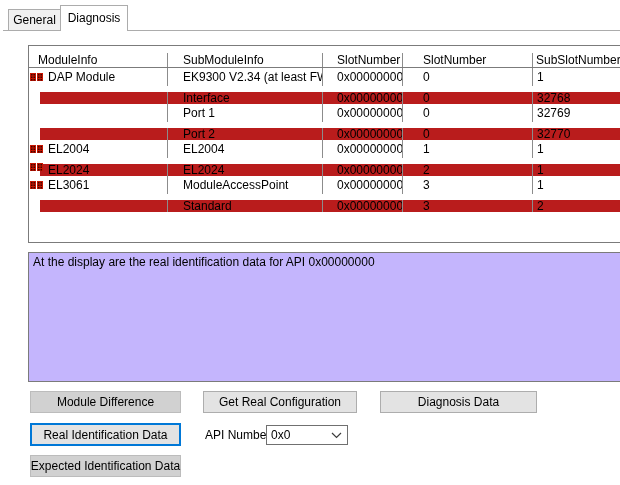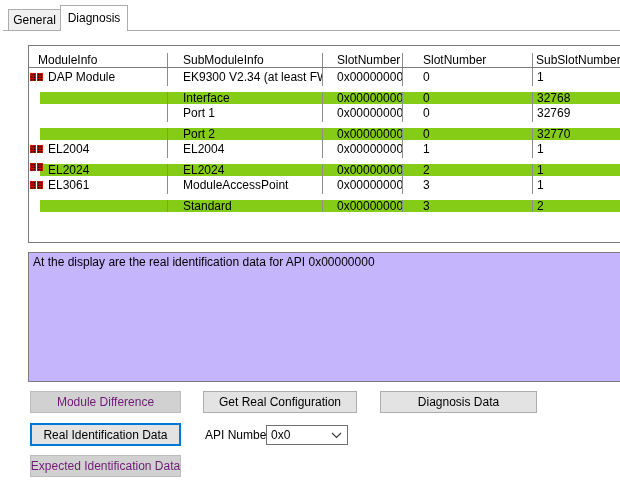--- a/index.html
+++ b/index.html
@@ -51,39 +51,39 @@
   .rcell {
     box-sizing:border-box; border-right:1px solid #8c8c8c;
     display:flex; align-items:center; white-space:nowrap; overflow:hidden;
     background:#ffffff;
   }
   .rcell.c1 { width:128px; padding-left:8px; }
   .rcell.c2 { width:155px; padding-left:15px; }
   .rcell.c3 { width:80px;  padding-left:14px; }
   .rcell.c4 { width:130px; padding-left:20px; }
   .rcell.c5 { flex:1; padding-left:4px; border-right:none; }
-  .tbl-row.alt .rcell { background:#84cc16;margin-top:6px; }
+  .tbl-row.alt .rcell { background:#b91c1c;margin-top:6px; }
 
   .module-icon { position:absolute; left:1px; top:3px; width:14px; height:12px; }
 
   
   #info-box {
     position:absolute; left:28px; top:252px; width:592px; height:130px;
     box-sizing:border-box; border:1px solid #7b7b7b; border-right:none;
     background:#c4b5fd; padding:2px 4px; line-height:14px;
   }
 
   
   .btn {
     position:absolute; box-sizing:border-box;
     background:#e3e3e3; border:1px solid #adadad;
     display:flex; align-items:center; justify-content:center;
     font-family:inherit; font-size:12px; cursor:default; white-space:nowrap;
   }
-  .btn.disabled { background:#d1d1d1; border-color:#bcbcbc; color:#701a75; }
+  .btn.disabled { background:#d1d1d1; border-color:#bcbcbc; color:#000000; }
   #btn-module-diff   { left:30px;  top:391px; width:151px; height:22px; }
   #btn-get-real-cfg  { left:203px; top:391px; width:154px; height:22px; }
   #btn-diag-data     { left:380px; top:391px; width:157px; height:22px; }
   #btn-real-id       { left:30px;  top:423px; width:151px; height:23px; border:2px solid #0078d7; }
   #btn-expected-id   { left:30px;  top:455px; width:151px; height:22px; }
 
   #api-number-label { position:absolute; left:205px; top:425px; height:20px; line-height:20px; }
   #api-combo {
     position:absolute; left:266px; top:425px; width:82px; height:20px;
     box-sizing:border-box; border:1px solid #707070; background:#fff;

